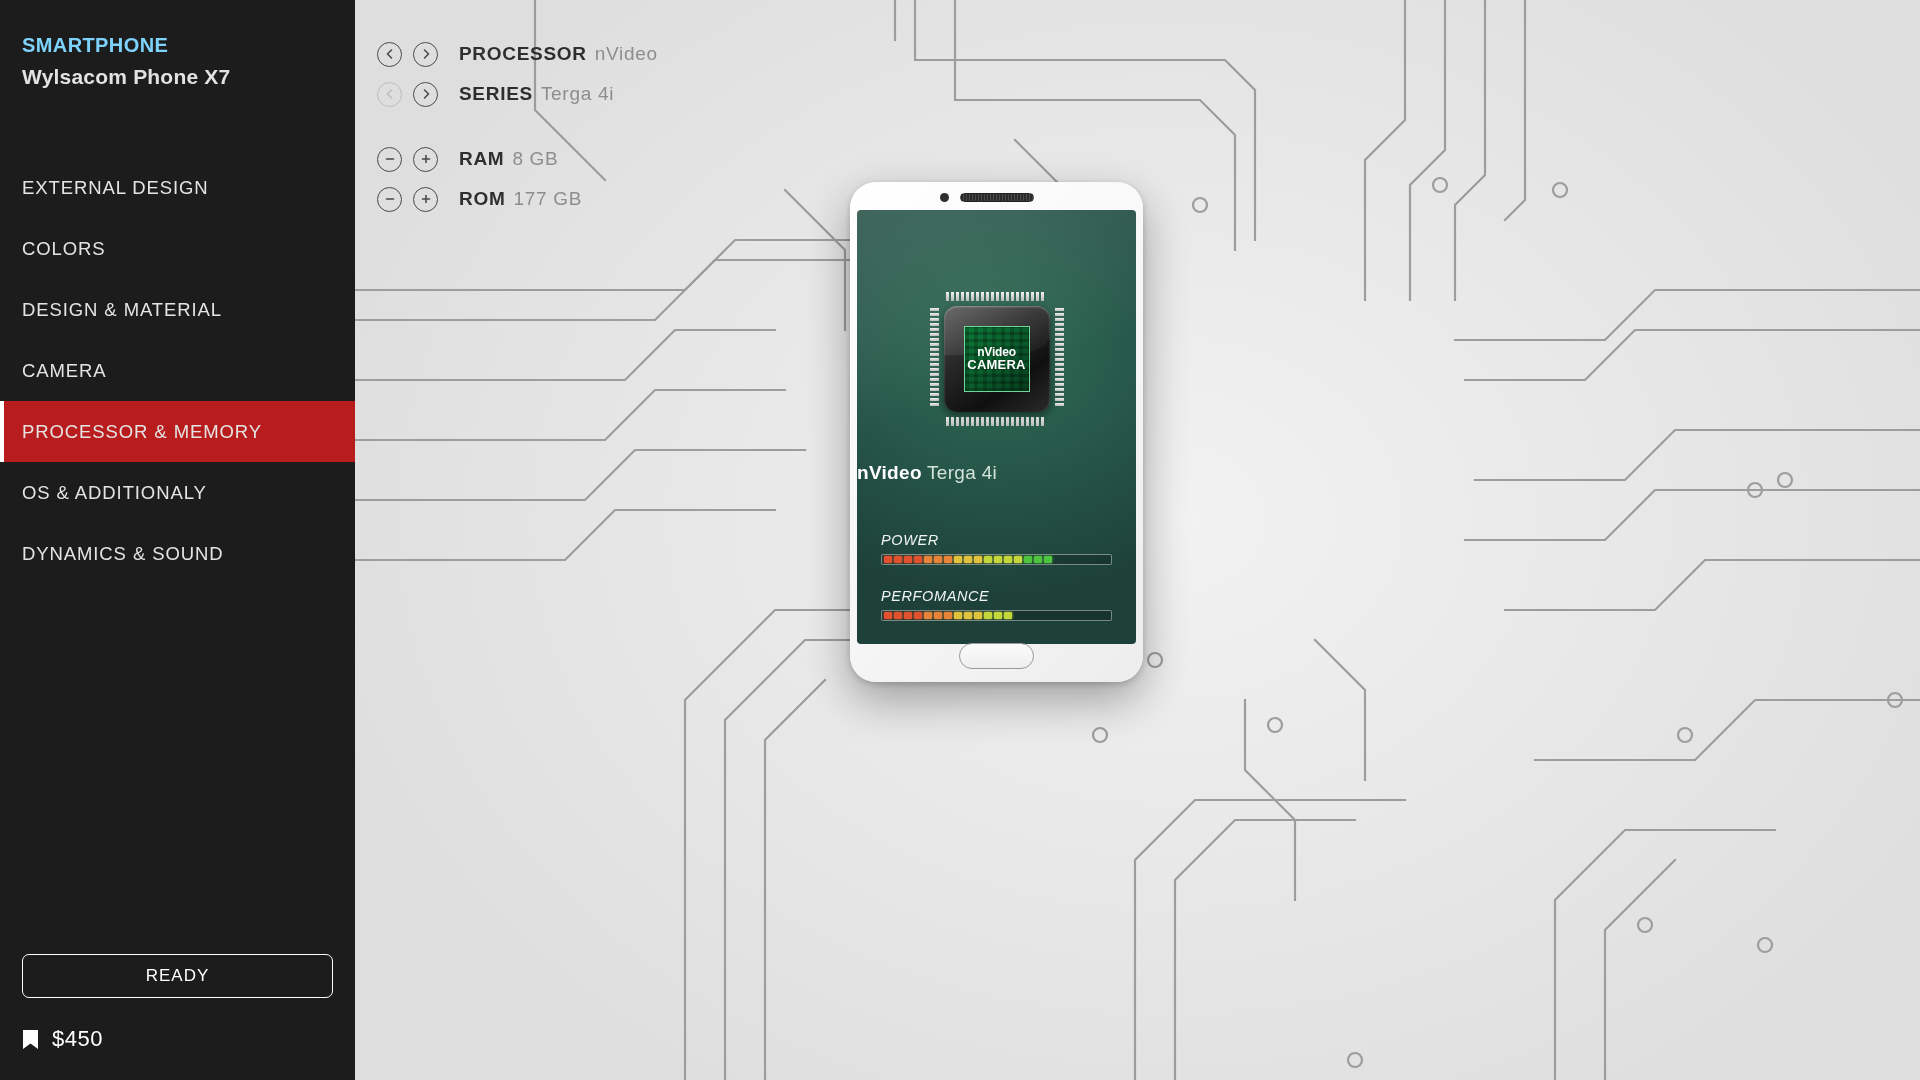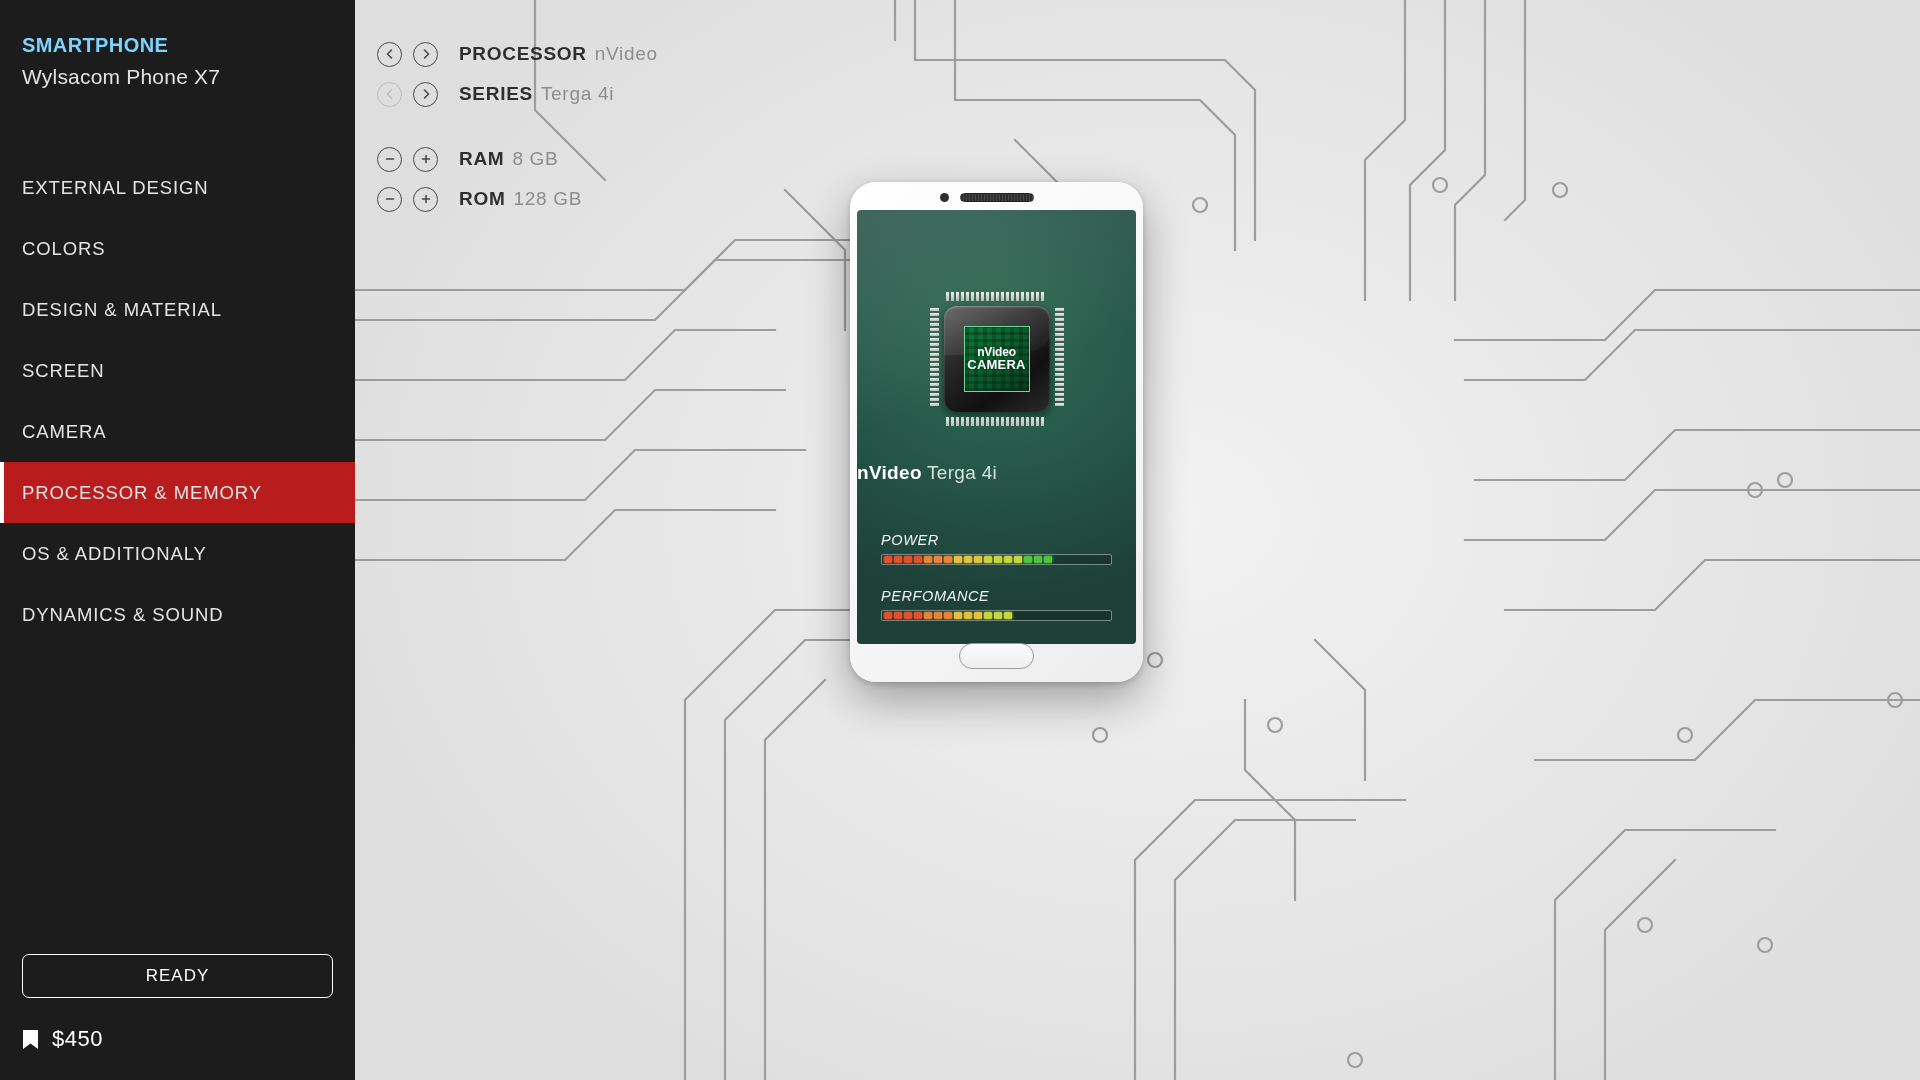--- a/index.html
+++ b/index.html
@@ -16,21 +16,21 @@
     width:355px; height:1080px;
     background:#1c1c1c;
     z-index:20;
   }
   #sidebar-head{ padding:34px 0 0 22px; }
   #brand-title{
     color:#7dd3fc; font-size:20px; font-weight:bold;
     letter-spacing:0.4px;
   }
   #brand-sub{
-    color:#e2e2e2; font-size:21px; font-weight:400;
+    color:#e2e2e2; font-size:21px; font-weight:700;
     margin-top:8px; letter-spacing:0.2px;
   }
   #nav{ margin-top:68px; }
   .nav-item{
     position:relative;
     height:61px;
     display:flex; align-items:center;
     padding-left:22px;
     color:#e4e4e4;
     font-size:18.5px;
@@ -226,23 +226,20 @@
 
   <nav id="nav">
       <div class="nav-item">
         <span>EXTERNAL DESIGN</span>
       </div>
       <div class="nav-item">
         <span>COLORS</span>
       </div>
       <div class="nav-item">
         <span>DESIGN &amp; MATERIAL</span>
-      </div>
-      <div class="nav-item">
-        <span>SCREEN</span>
       </div>
       <div class="nav-item">
         <span>CAMERA</span>
       </div>
       <div class="nav-item active">
         <span>PROCESSOR &amp; MEMORY</span>
       </div>
       <div class="nav-item">
         <span>OS &amp; ADDITIONALY</span>
       </div>
@@ -371,21 +368,21 @@
           <svg width="14" height="14" viewBox="0 0 14 14">
             <path d="M3.5 7 H10.5" stroke="#4a4a4a" stroke-width="1.6" stroke-linecap="round"></path>
           </svg>
         </div>
         <div class="ctl">
           <svg width="14" height="14" viewBox="0 0 14 14">
             <path d="M3.5 7 H10.5 M7 3.5 V10.5" stroke="#4a4a4a" stroke-width="1.6" stroke-linecap="round"></path>
           </svg>
         </div>
         <span class="spec-label">ROM</span>
-        <span class="spec-value">128 GB</span>
+        <span class="spec-value">177 GB</span>
       </div>
     </div>
 
   <div id="phone">
     <div id="phone-cam"></div>
     <div id="phone-speaker"></div>
 
     <div id="screen">
 
       <div id="chip-wrap">

